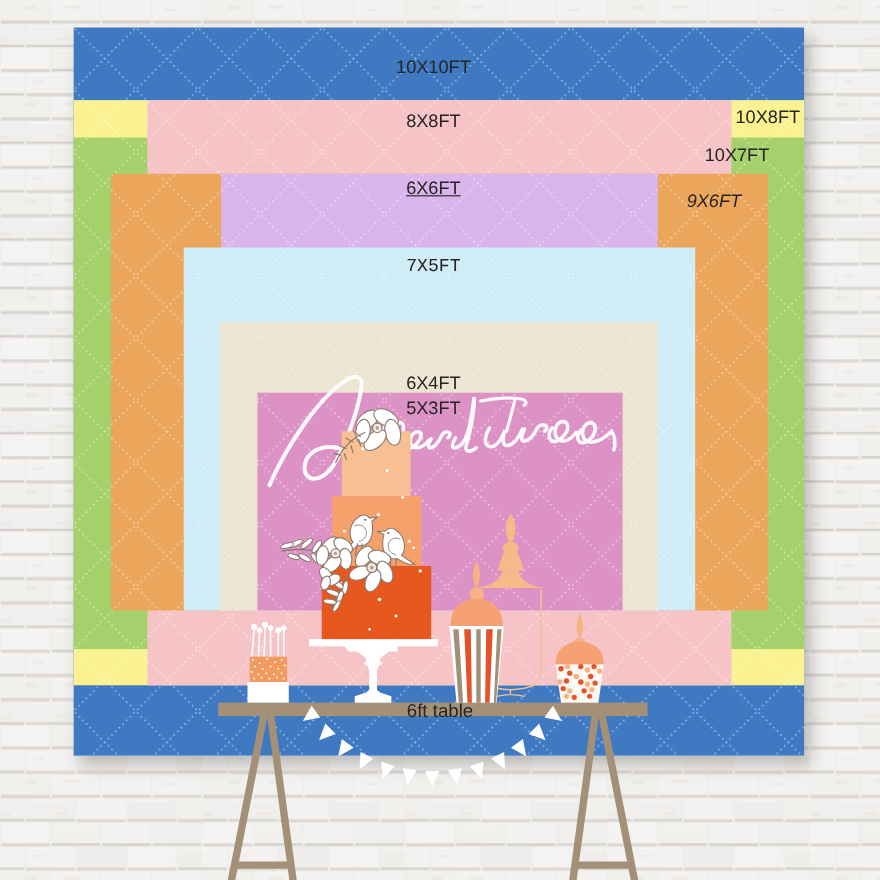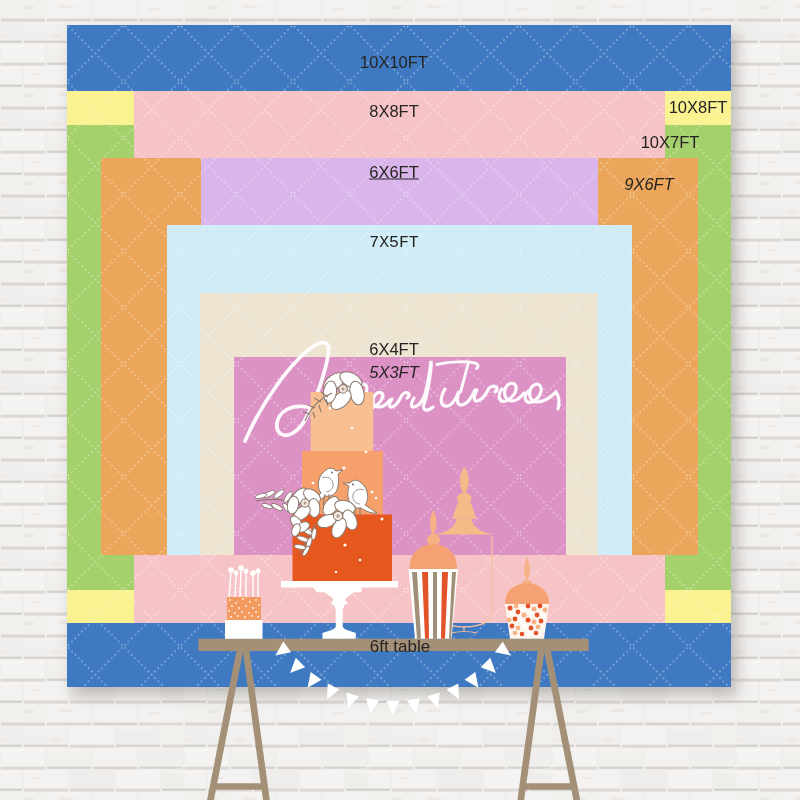--- a/index.html
+++ b/index.html
@@ -117,21 +117,21 @@
   <div class="lbl" style="left:603px;top:117px;">10X7FT</div>
 
   <div class="lbl" style="left:327px;top:147px;text-decoration:underline;">6X6FT</div>
 
   <div class="lbl" style="left:582px;top:159px;font-style:italic;">9X6FT</div>
 
   <div class="lbl" style="left:327px;top:217px;font-family:Liberation Mono, monospace;">7X5FT</div>
 
   <div class="lbl" style="left:327px;top:290px;margin-top:34px;">6X4FT</div>
 
-  <div class="lbl" style="left:327px;top:347px;font-style:italic;">5X3FT</div>
+  <div class="lbl" style="left:327px;top:347px;">5X3FT</div>
 </div>
 
 <svg class="abs" style="left:0;top:0" width="800" height="800" viewBox="0 0 800 800">
 
   <g stroke="#ffffff" fill="none" stroke-linecap="round" opacity="0.95">
     <path d="M 245 441 C 262 402 292 360 314 346 C 324 339.5 330 343 328.5 352
              C 326 372 315 402 305 420 C 298 432 288 438 281 434
              C 274 429 276 416 286 410 C 296 404 310 406 320 412 C 327 416 335 418 343 417" stroke-width="3.7"></path>
     <path d="M 352 377 C 348 395 343 416 339 430" stroke-width="3.2"></path>
     <path d="M 341 420 C 346 403 355 385 363 384 C 370 384 367 397 359 402 C 354 405 349 405 346 403 C 351 408 359 407 365 402" stroke-width="3.2"></path>

